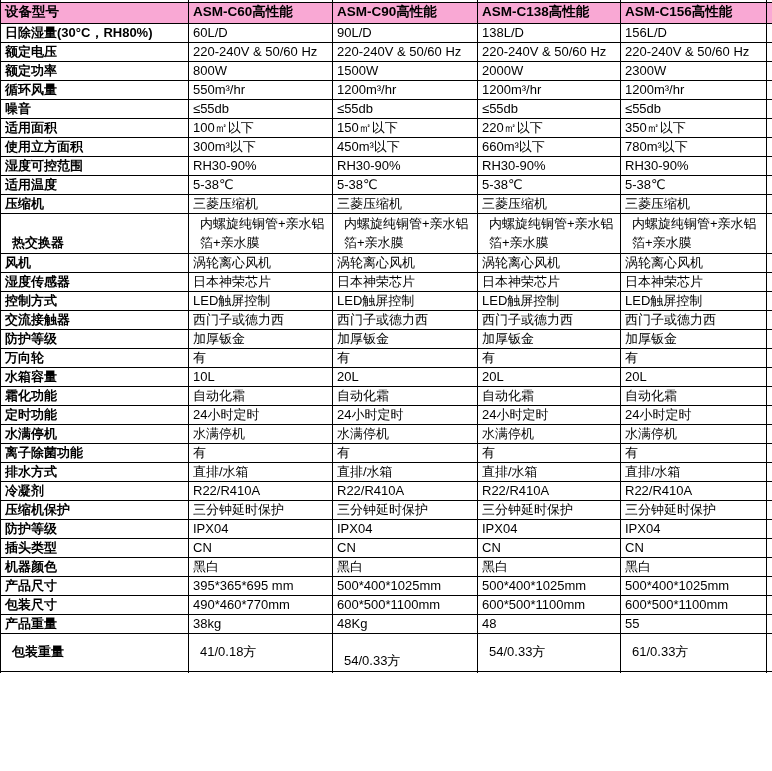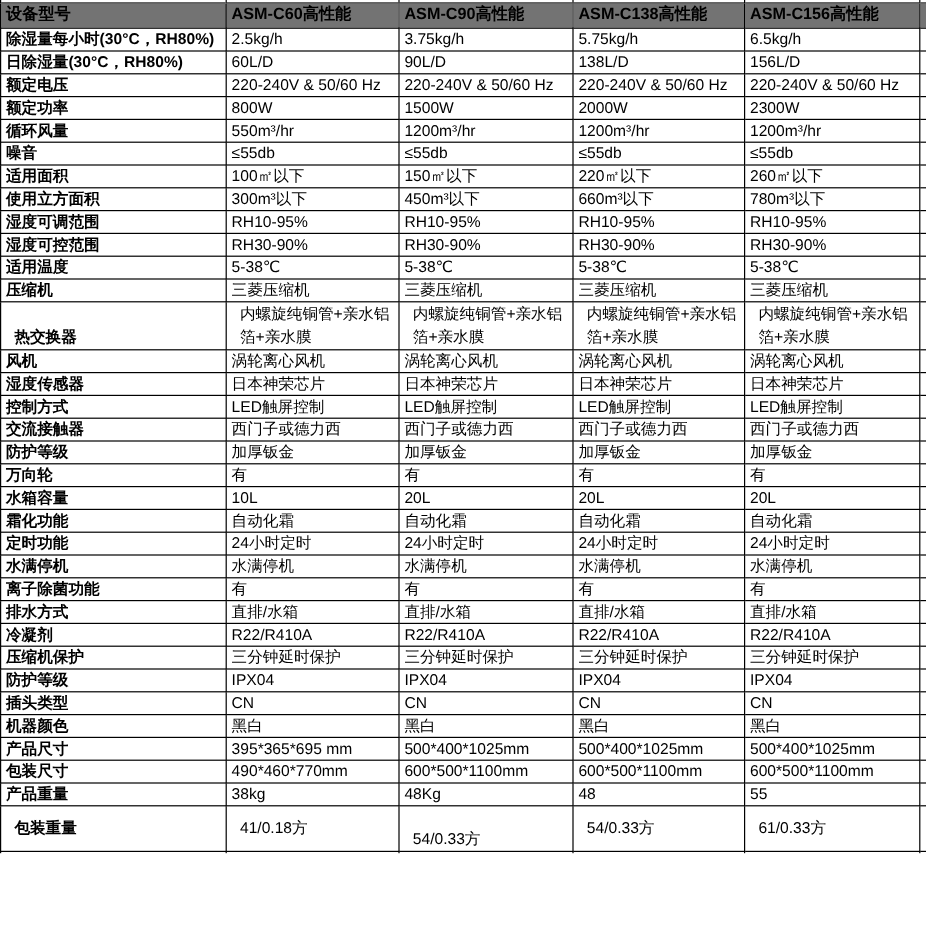--- a/index.html
+++ b/index.html
@@ -21,21 +21,21 @@
     padding: 0 2px 0 4px;
     height: 19px;
     font-size: 13px;
     line-height: 1.2;
     vertical-align: middle;
     white-space: nowrap;
     overflow: hidden;
     text-align: left;
   }
   td.hdr {
-    background: #737373;
+    background: #f9a8d4;
     font-weight: bold;
     height: 21px;
     font-size: 13.5px;
   }
   td.lbl { font-weight: bold; }
   tr.tall td { height: 38px; padding-left: 11px; }
   td.wrap { white-space: normal; line-height: 1.5; }
   td.vb { vertical-align: bottom; padding-bottom: 2px; margin-top: 38px; }
   td.sliver { border-right: none; padding: 0; }
   tr.cut td { height: 2px; padding: 0; }
@@ -67,28 +67,20 @@
         <td class="hdr lbl">设备型号</td>
         <td class="hdr">ASM-C60高性能</td>
         <td class="hdr">ASM-C90高性能</td>
         <td class="hdr">ASM-C138高性能</td>
         <td class="hdr">ASM-C156高性能</td>
         <td class="hdr sliver"></td>
       </tr>
     </thead>
   <tbody>
       <tr>
-        <td class="lbl">除湿量每小时(30°C，RH80%)</td>
-        <td>2.5kg/h</td>
-        <td>3.75kg/h</td>
-        <td>5.75kg/h</td>
-        <td>6.5kg/h</td>
-        <td class="sliver"></td>
-      </tr>
-      <tr>
         <td class="lbl">日除湿量(30°C，RH80%)</td>
         <td>60L/D</td>
         <td>90L/D</td>
         <td>138L/D</td>
         <td>156L/D</td>
         <td class="sliver"></td>
       </tr>
       <tr>
         <td class="lbl">额定电压</td>
         <td>220-240V &amp; 50/60 Hz</td>
@@ -119,37 +111,29 @@
         <td>≤55db</td>
         <td>≤55db</td>
         <td>≤55db</td>
         <td class="sliver"></td>
       </tr>
       <tr>
         <td class="lbl">适用面积</td>
         <td>100㎡以下</td>
         <td>150㎡以下</td>
         <td>220㎡以下</td>
-        <td>260㎡以下</td>
+        <td>350㎡以下</td>
         <td class="sliver"></td>
       </tr>
       <tr>
         <td class="lbl">使用立方面积</td>
         <td>300m³以下</td>
         <td>450m³以下</td>
         <td>660m³以下</td>
         <td>780m³以下</td>
-        <td class="sliver"></td>
-      </tr>
-      <tr>
-        <td class="lbl">湿度可调范围</td>
-        <td>RH10-95%</td>
-        <td>RH10-95%</td>
-        <td>RH10-95%</td>
-        <td>RH10-95%</td>
         <td class="sliver"></td>
       </tr>
       <tr>
         <td class="lbl">湿度可控范围</td>
         <td>RH30-90%</td>
         <td>RH30-90%</td>
         <td>RH30-90%</td>
         <td>RH30-90%</td>
         <td class="sliver"></td>
       </tr>

